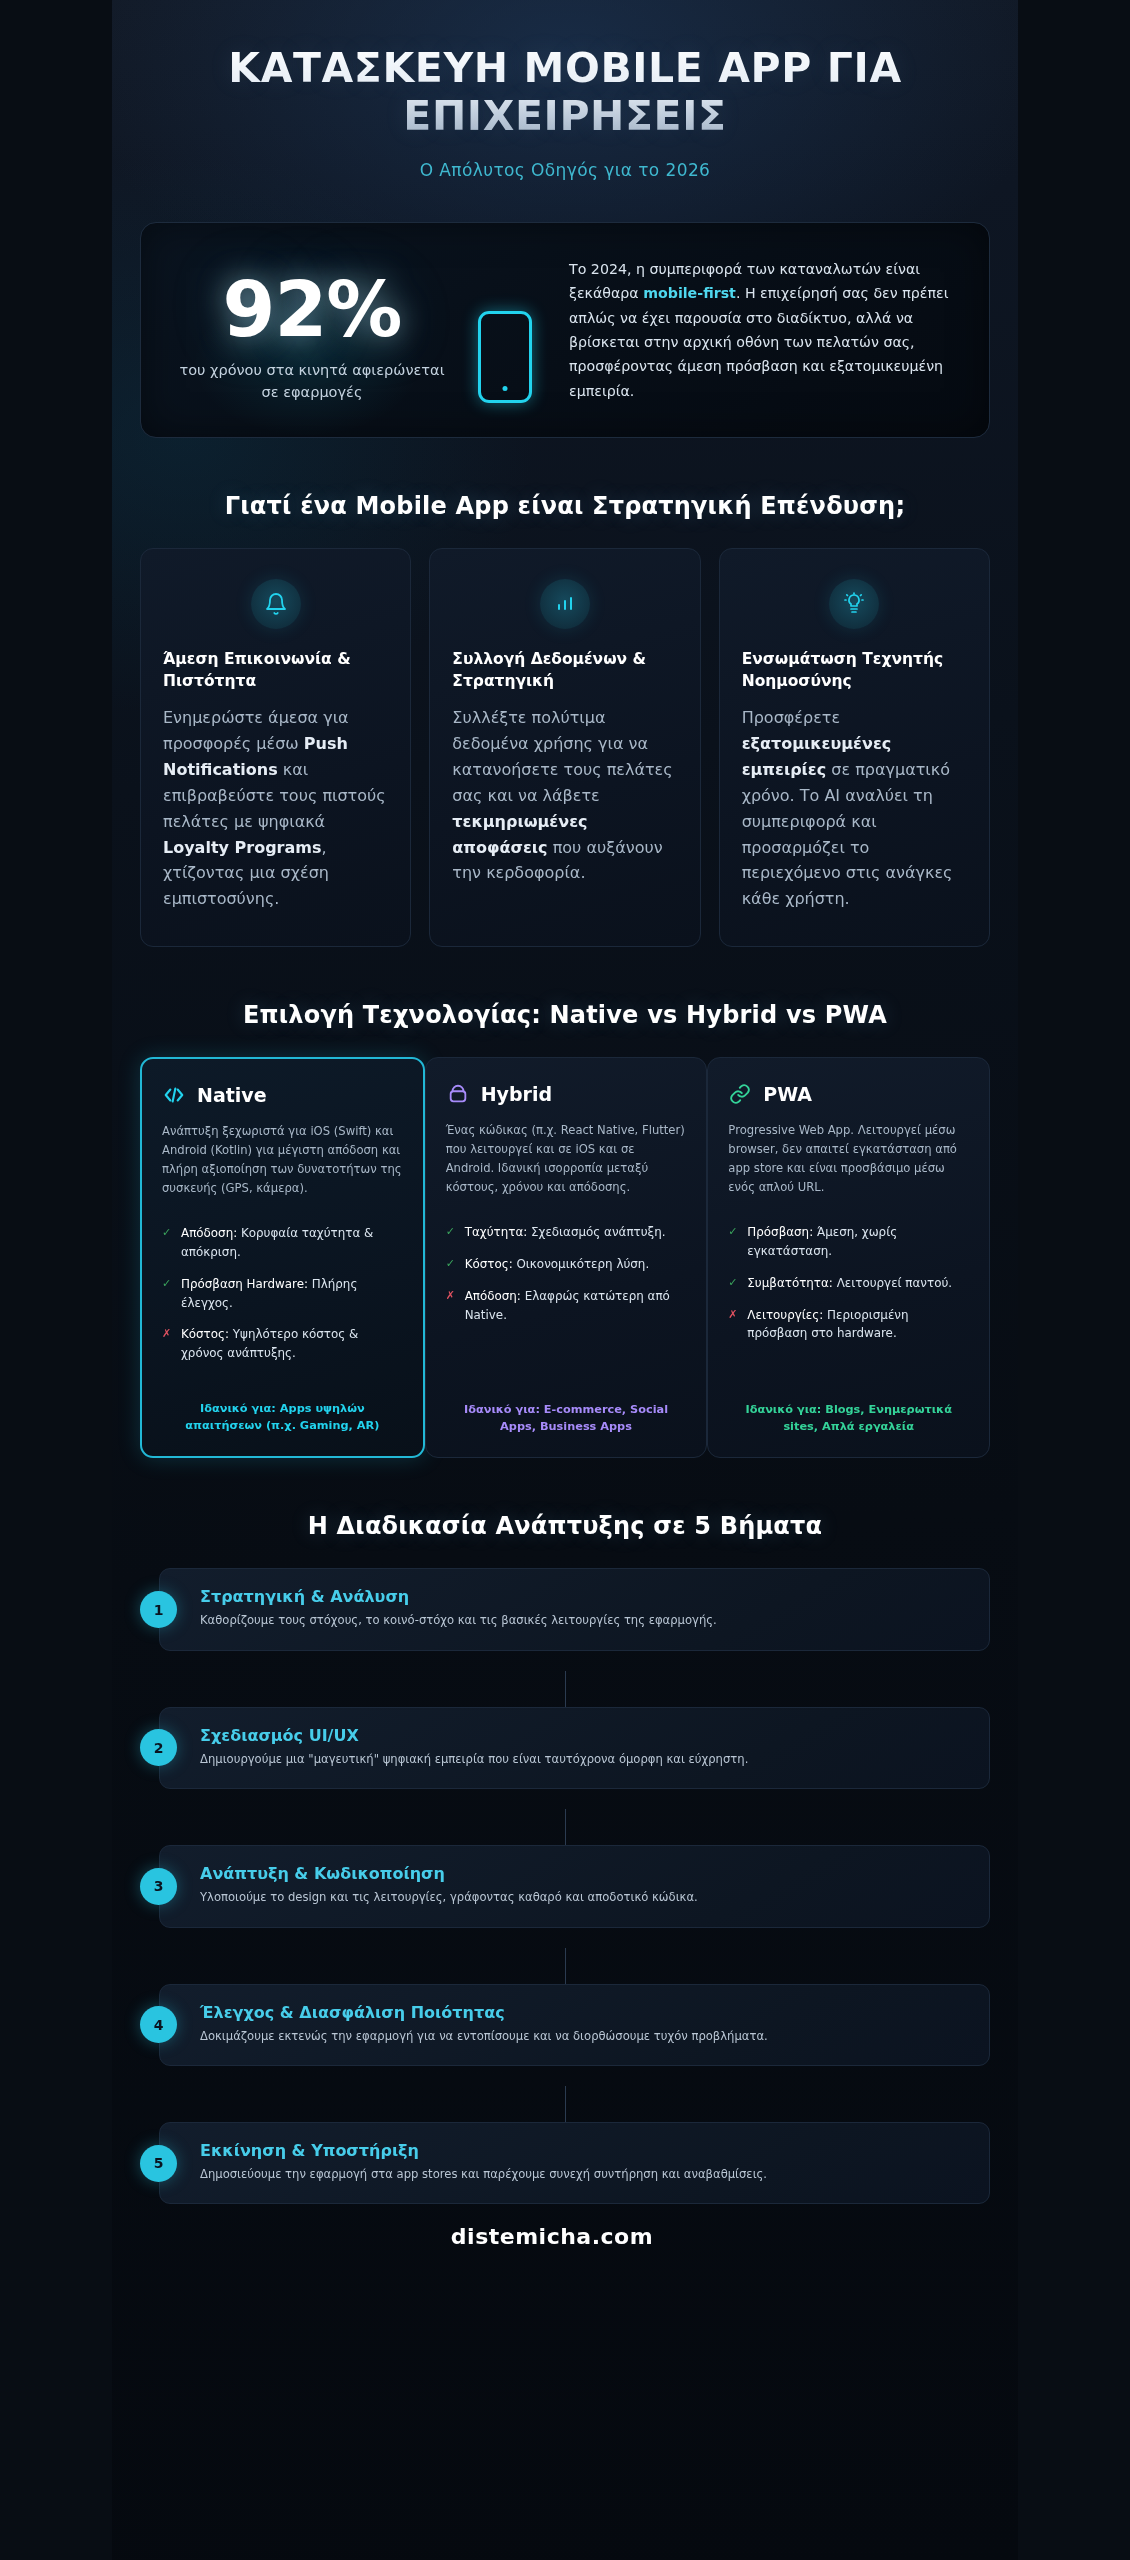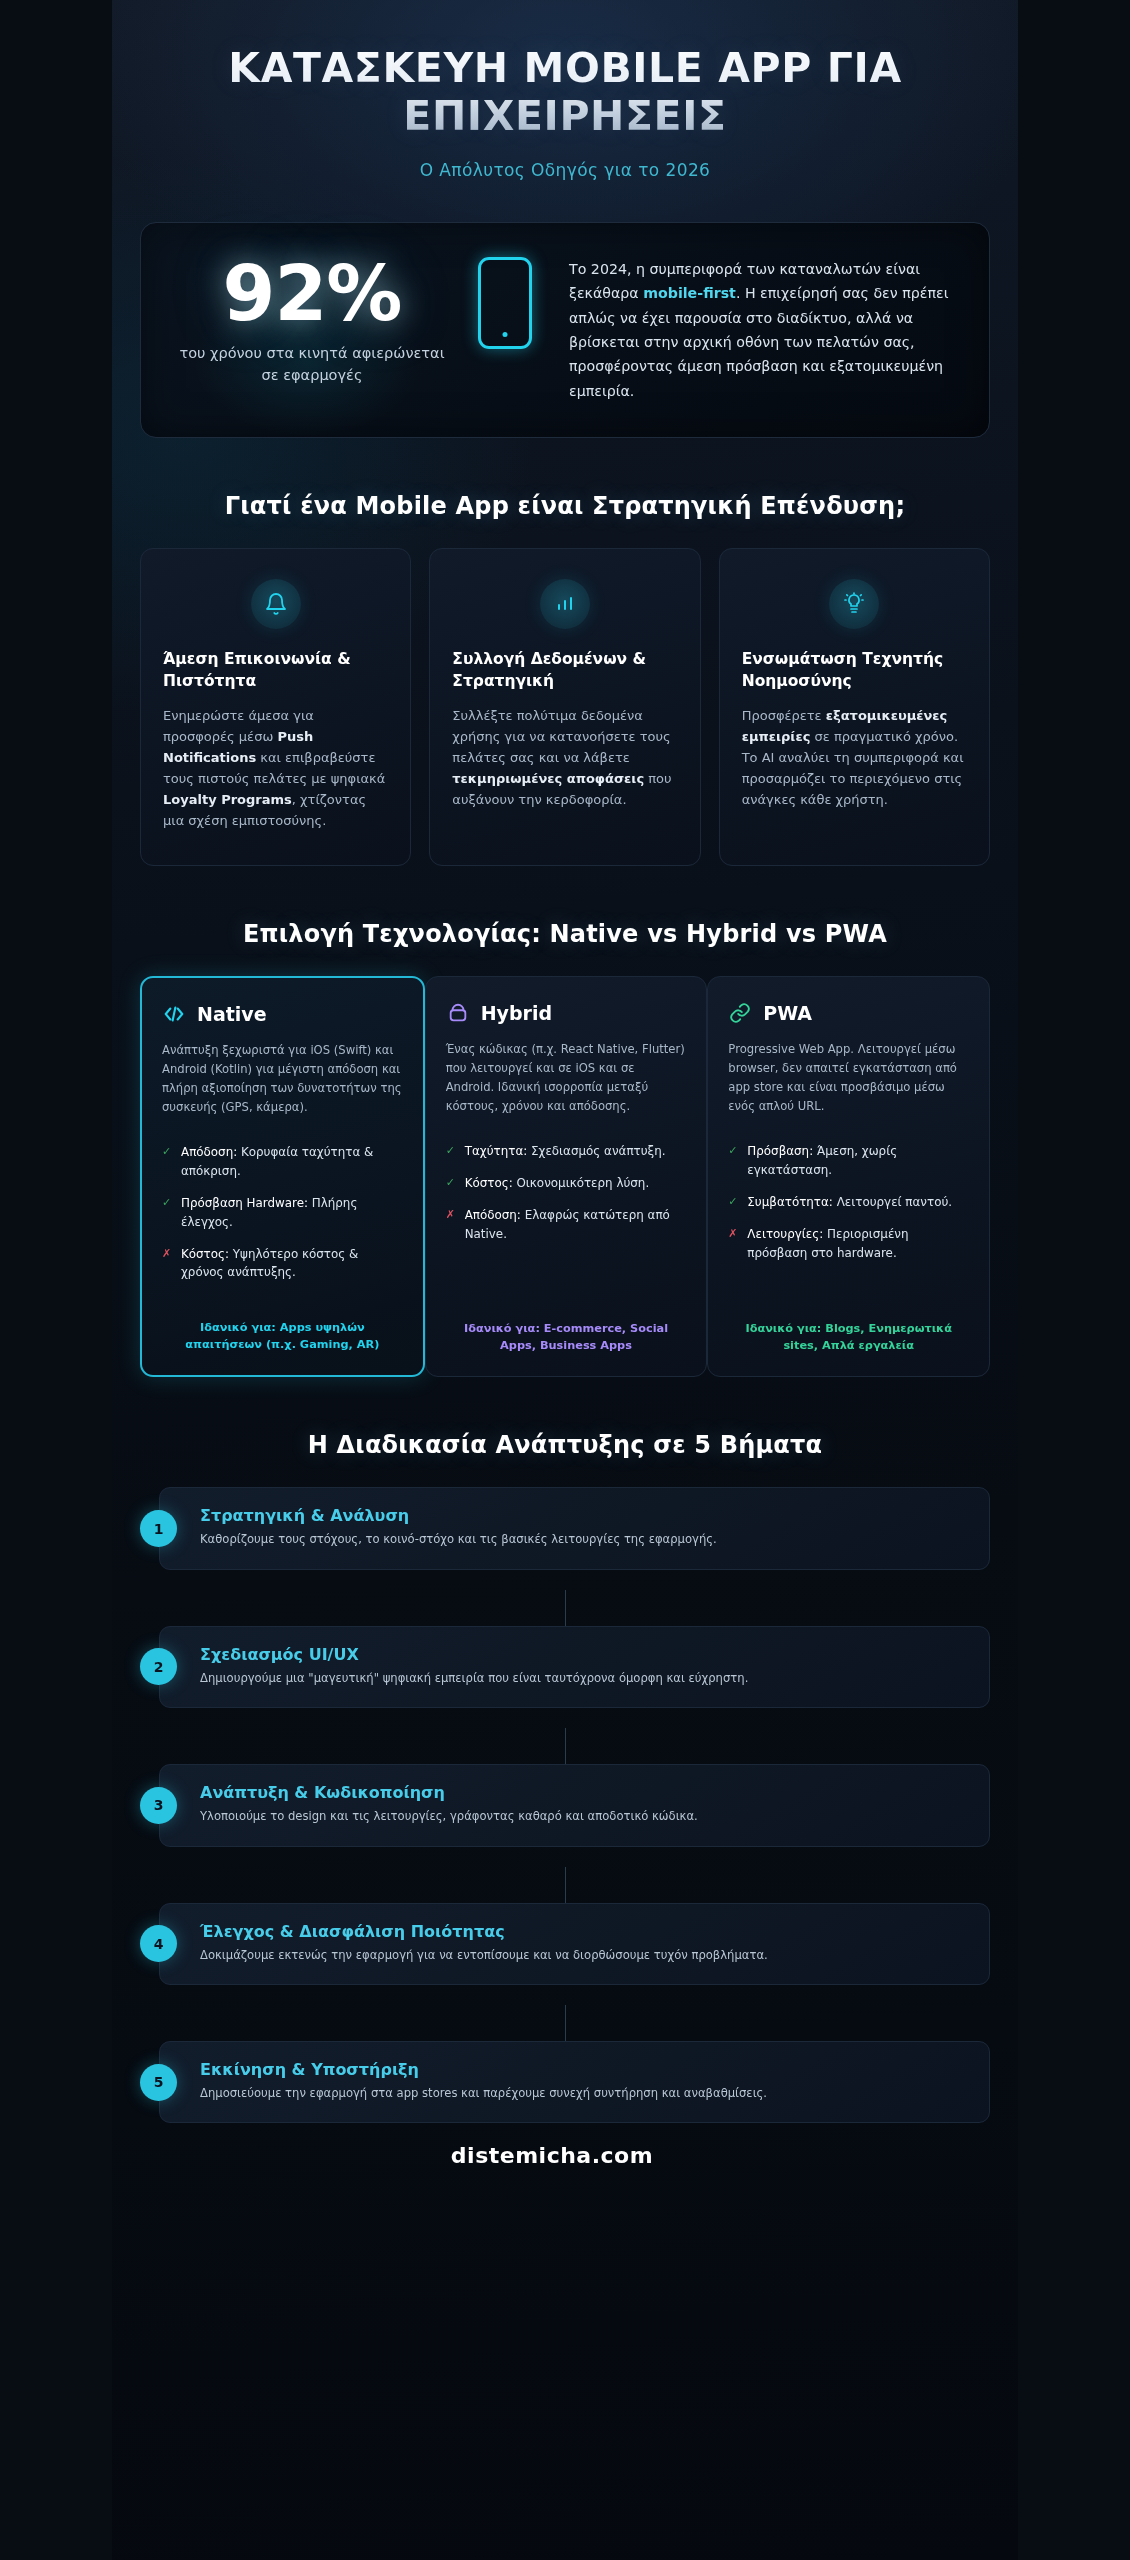--- a/index.html
+++ b/index.html
@@ -53,21 +53,21 @@
     letter-spacing: 0.4px;
   }
 
   
   .hero {
     margin: 34px 10px 0 10px;
     border: 1px solid #1d2b3d;
     border-radius: 16px;
     background: linear-gradient(150deg, #0a1420 0%, #070e17 55%, #050a11 100%);
     display: flex;
-    align-items: flex-start;
+    align-items: flex-end;
     padding: 34px 36px;
     gap: 8px;
     box-shadow: 0 0 40px rgba(0,0,0,0.45) inset;
     position: relative;
   }
   .hero::before {
     content: "";
     position: absolute;
     left: 6%; top: 30%;
     width: 230px; height: 150px;
@@ -154,21 +154,21 @@
   .benefit-icon svg { display: block; }
 
   .benefit-title {
     font-size: 15.5px;
     font-weight: 700;
     color: #ffffff;
     line-height: 1.38;
     margin-bottom: 13px;
   }
   .benefit-body {
-    font-size: 13px;
+    font-size: 16px;
     line-height: 1.62;
     color: #a9b8c8;
   }
   .benefit-body b { color: #e6edf5; font-weight: 700; }
 
   
   .tech { display: flex; padding: 0 10px; align-items: stretch; }
 
   .tech-card {
     flex: 1;

